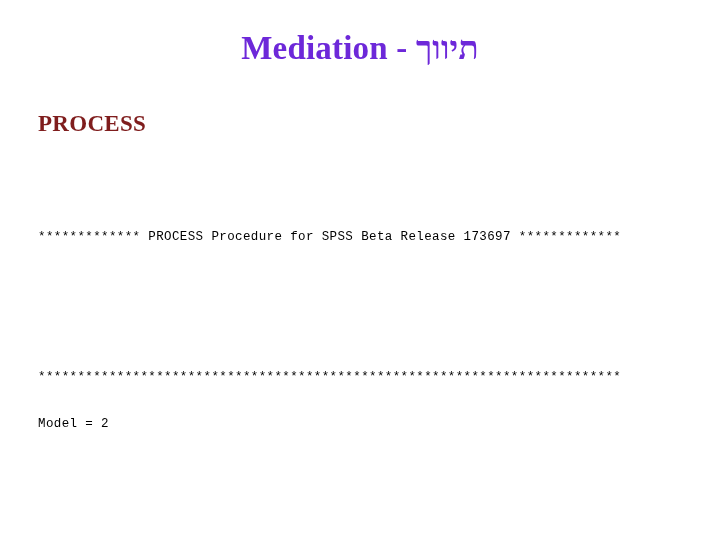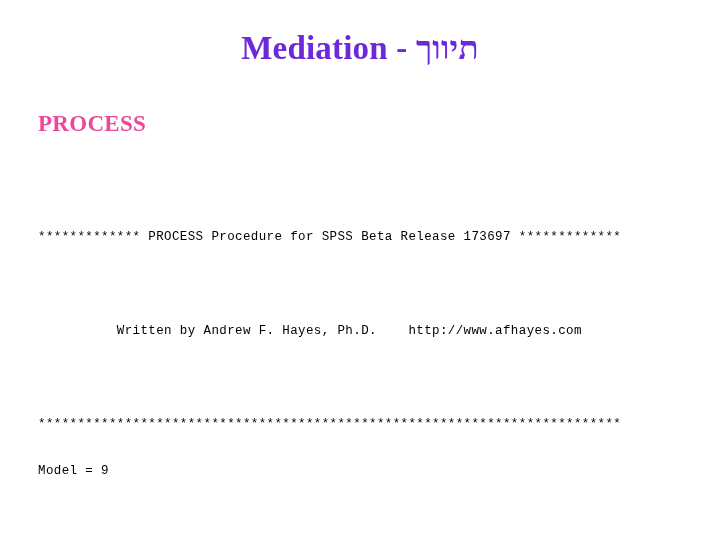--- a/index.html
+++ b/index.html
@@ -32,21 +32,21 @@
     letter-spacing: 0.2px;
     white-space: nowrap;
   }
   .section-heading {
     position: absolute;
     top: 111px;
     left: 38px;
     font-family: "Liberation Serif", serif;
     font-size: 23px;
     font-weight: bold;
-    color: #ec4899;
+    color: #7f1d1d;
     letter-spacing: 0.3px;
   }
   .output-block {
     position: absolute;
     top: 152px;
     left: 38px;
     width: 660px;
     font-family: "Liberation Mono", "DejaVu Sans Mono", monospace;
     font-size: 12.5px;
     line-height: 15.6px;
@@ -75,24 +75,23 @@
 <div class="slide">
 
   <div class="slide-title">Mediation - תיווך</div>
 
   <div class="section-heading">PROCESS</div>
 
   <div class="output-block">
     <span class="output-line blank"></span>
     <span class="output-line rule-line">************* PROCESS Procedure for SPSS Beta Release 173697 *************</span>
     <span class="output-line blank"></span>
-    <span class="output-line">          Written by Andrew F. Hayes, Ph.D.    http://www.afhayes.com</span>
     <span class="output-line blank"></span>
     <span class="output-line rule-line">**************************************************************************</span>
-    <span class="output-line">Model = 9</span>
+    <span class="output-line">Model = 2</span>
     
     
     
     
     
     
     
     
   </div>
 

